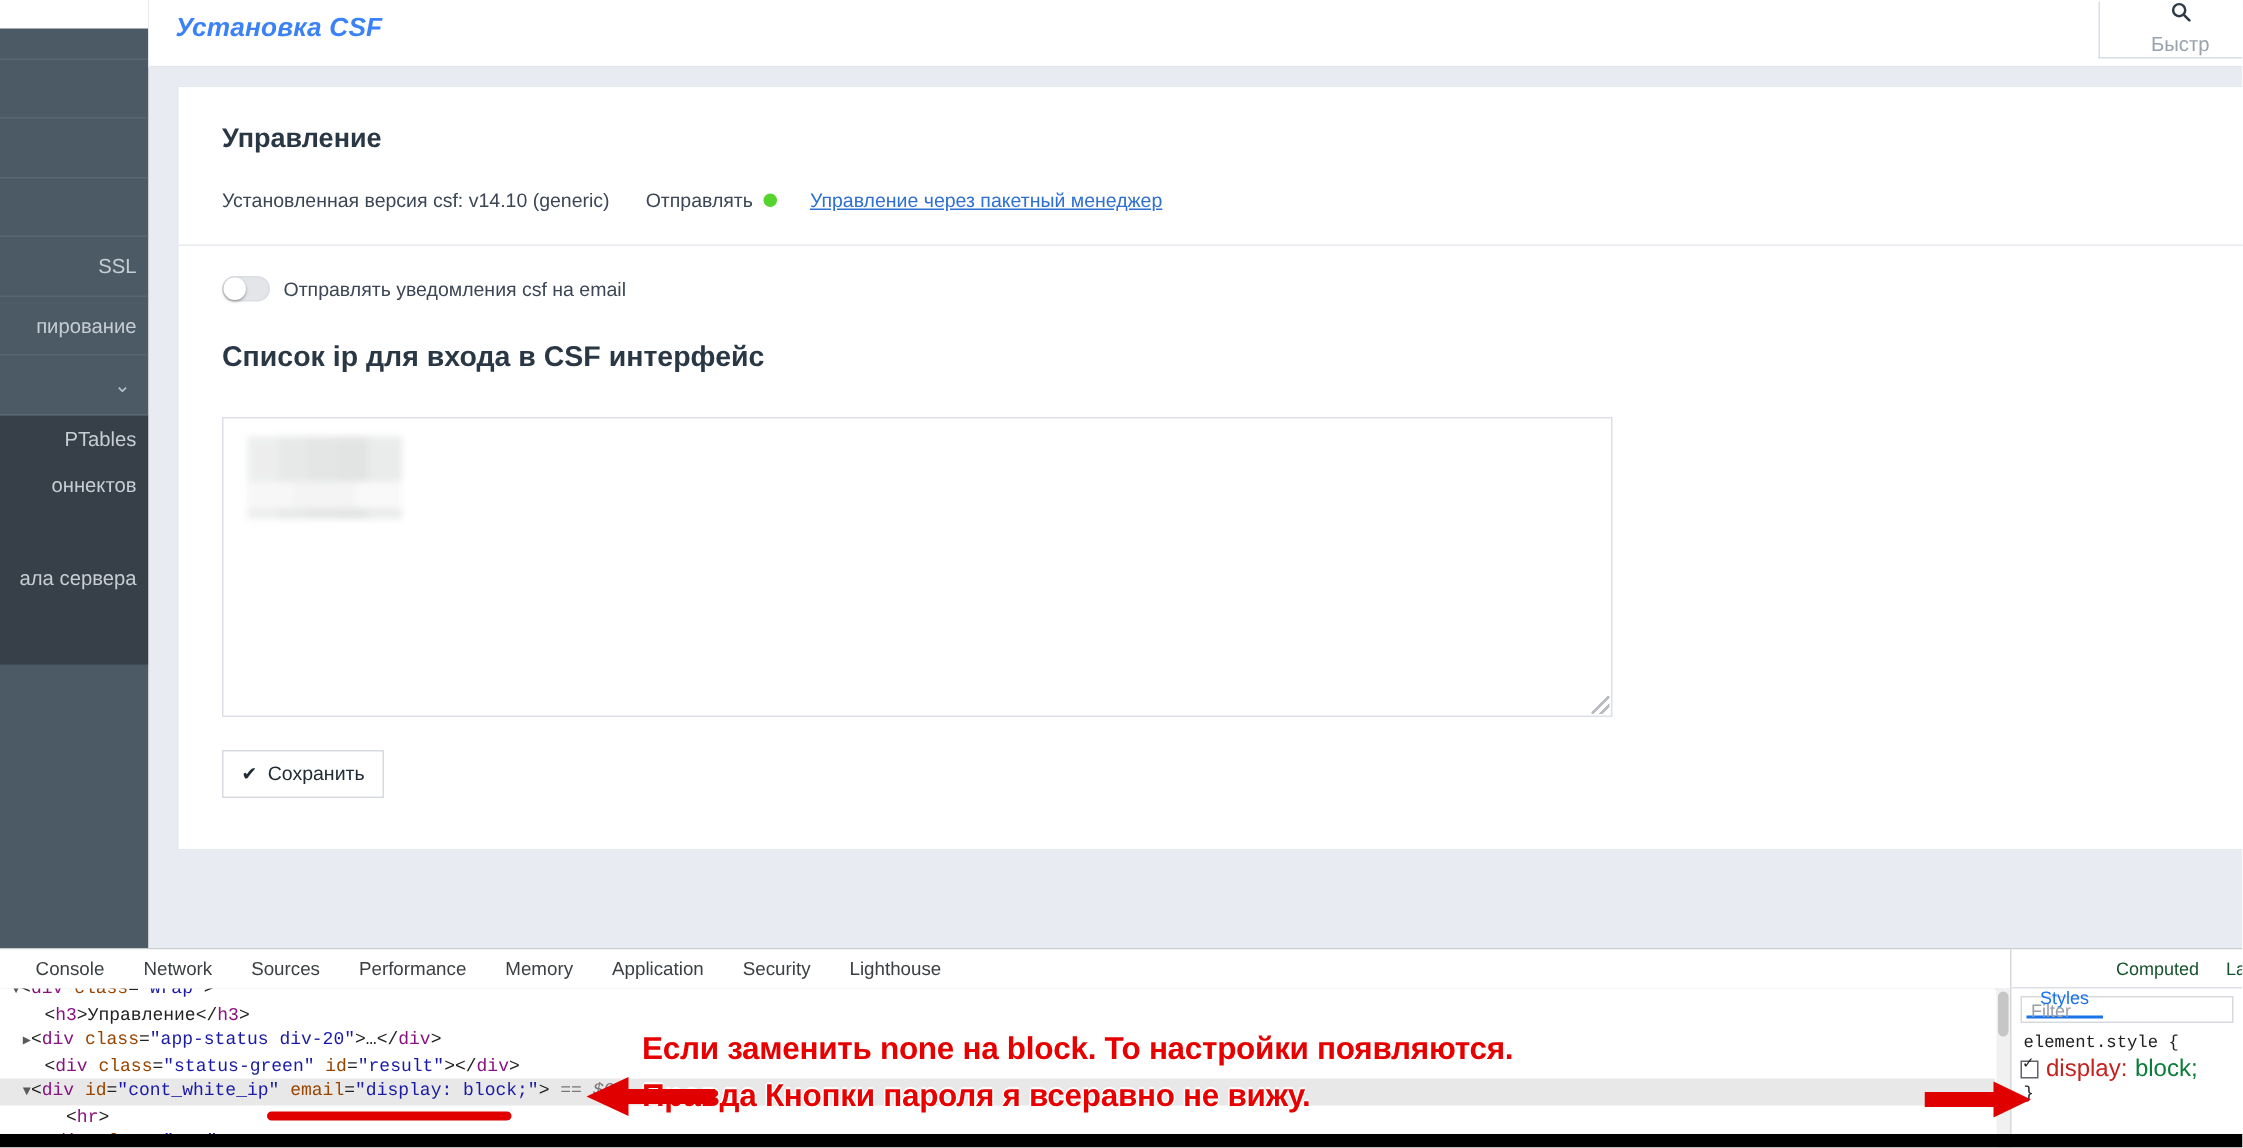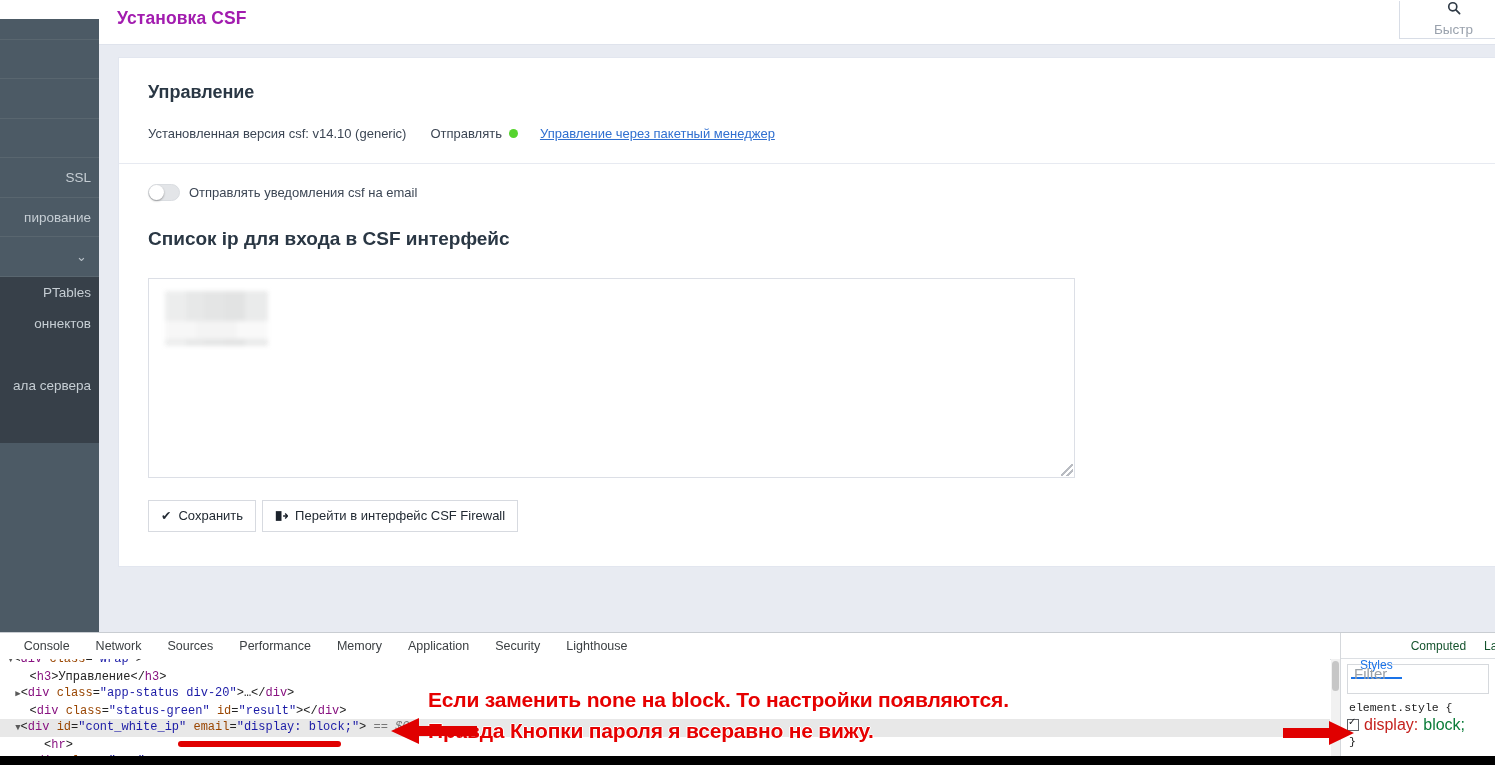--- a/index.html
+++ b/index.html
@@ -45,22 +45,23 @@
   }
   .topbar {
     position: absolute; left: 0; top: 0;
     width: 1396px; height: 45px;
     background: #ffffff;
     border-bottom: 1px solid #dfe3ec;
     box-sizing: border-box;
   }
   .page-title {
     position: absolute; left: 18px; top: 8px;
-    font-size: 17.5px; font-weight: bold; color: #a21caf;
+    font-size: 17.5px; font-weight: bold; color: #3b82f6;
     letter-spacing: 0.1px;
+    font-style: italic;
   }
   .searchbox {
     position: absolute; right: 0px; top: 1px;
     width: 96px; height: 38px;
     background: #fff;
     border: 1px solid #d8dde6;
     border-top: none; border-right: none;
     box-sizing: border-box;
     display: flex; align-items: center; gap: 7px;
     padding-left: 12px;
@@ -226,23 +227,23 @@
     height: 25px; display: flex; align-items: center;
     border-bottom: 1px solid #dcdfe3;
     padding-left: 10px; gap: 0px;
   }
   .st-tab {
     font-size: 12px; color: #14532d; padding: 0 9px;
     line-height: 24px; white-space: nowrap; cursor: pointer;
   }
   .st-tab.active { color: #1a73e8; border-bottom: 2px solid #1a73e8; font-weight: normal; margin-top: 40px; }
   .st-filter {
-    margin: 5px 6px 0 6px; height: 30px;
+    margin: 5px 6px 0 6px; height: 18px;
     border: 1px solid #d6d9dd; background: #fff;
-    font-size: 15px; color: #9aa0a6;
+    font-size: 12px; color: #9aa0a6;
     line-height: 18px; padding-left: 6px;
     box-sizing: border-box; cursor: text;
   }
   .st-rule {
     margin-top: 6px; padding-left: 8px;
     font-family: "Liberation Mono", monospace;
     font-size: 11.5px; line-height: 16px; color: #222;
   }
   .st-decl { display: flex; align-items: center; gap: 5px; padding-left: 6px; }
   .st-cb {
@@ -374,27 +375,20 @@
       <div class="ta-wrap">
         <div class="blur-block"></div>
         <div class="ta-resize"></div>
       </div>
 
       <div class="btn-row">
         <div class="btn">
           <span class="g">✔</span>
           <span>Сохранить</span>
         </div>
-        <div class="btn">
-          <svg width="13" height="12" viewBox="0 0 16 14">
-            <path d="M1 1 H8 V13 H1 Z" fill="#1b222b"></path>
-            <path d="M10 7 L15 7 M12.5 4 L15.5 7 L12.5 10" stroke="#1b222b" stroke-width="1.7" fill="none"></path>
-          </svg>
-          <span>Перейти в интерфейс CSF Firewall</span>
-        </div>
       </div>
     </div>
   </div>
 
   <div class="devtools">
 
     <div class="dt-tabs">
       <div class="dt-tab first">ts</div>
       <div class="dt-tab">Console</div>
       <div class="dt-tab">Network</div>

